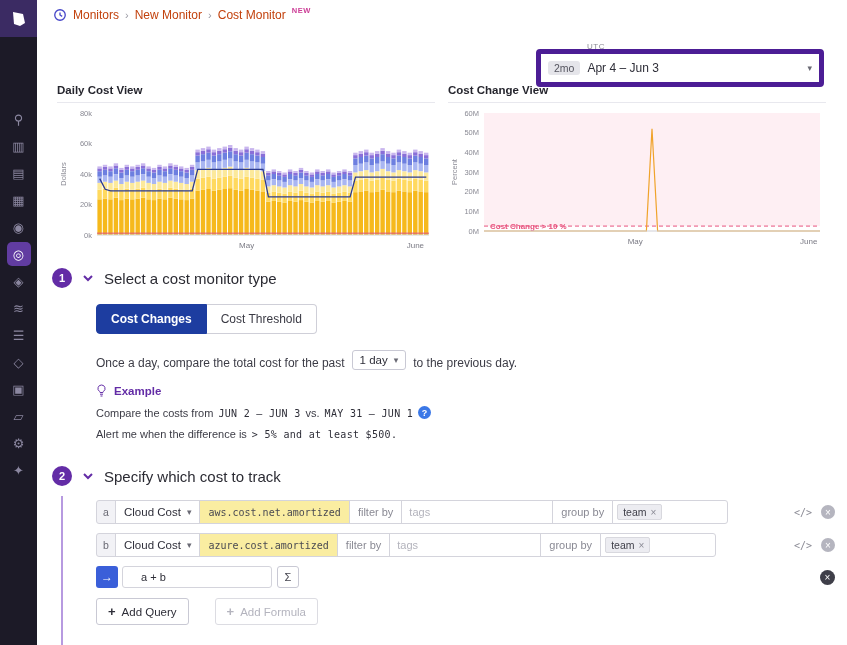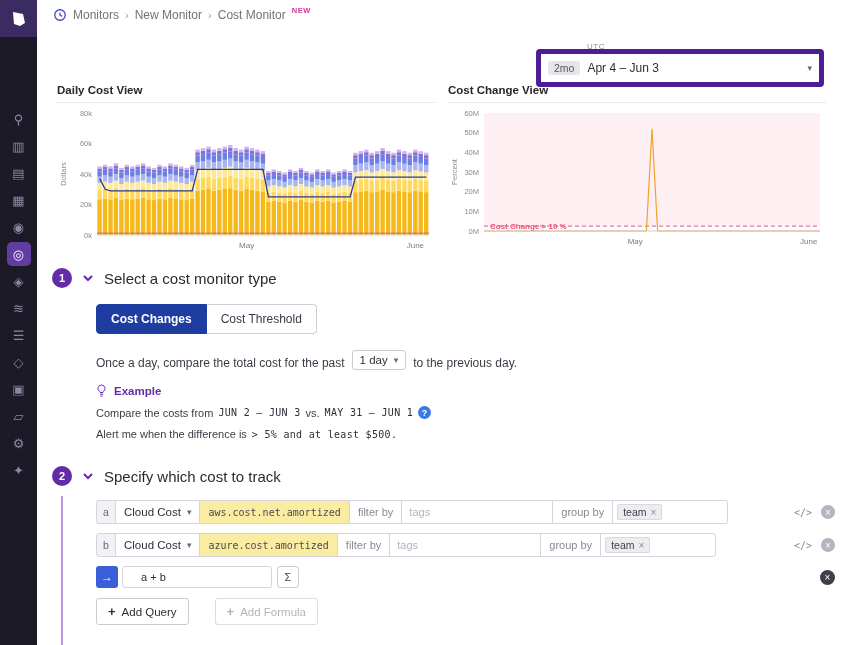--- a/index.html
+++ b/index.html
@@ -9,21 +9,21 @@
   
   .sidebar { position: absolute; left: 0; top: 0; width: 37px; height: 645px; background: #1c1a27; z-index: 5; }
   .logo { width: 37px; height: 37px; background: #3b2b63; display: flex; align-items: center; justify-content: center; }
   .side-icons { display: flex; flex-direction: column; align-items: center; margin-top: 70px; }
   .side-icon { width: 24px; height: 24px; margin-bottom: 3px; display: flex; align-items: center; justify-content: center;
                color: #8b87a0; font-size: 13px; cursor: pointer; border-radius: 5px; }
   .side-icon.active { background: #613ca1; color: #fff; }
 
   
   .breadcrumb { position: absolute; left: 53px; top: 8px; display: flex; align-items: center; gap: 6px; font-size: 12px; }
-  .crumb { color: #737373; cursor: pointer; }
+  .crumb { color: #c2410c; cursor: pointer; }
   .crumb-sep { color: #9a9aa4; font-size: 11px; }
   .new-badge { color: #cc3d96; font-size: 7.5px; font-weight: bold; letter-spacing: .5px; transform: translateY(-5px); display: inline-block; }
 
   
   .timepicker { position: absolute; right: 23px; top: 49px; width: 288px; height: 38px; border: 5px solid #4c1d95;
                 border-radius: 4px; display: flex; align-items: center; padding: 0 7px; gap: 7px; cursor: pointer; background:#fff; }
   .tp-utc { position: absolute; top: -12px; left: 46px; font-size: 8px; color: #8a8a94; letter-spacing: .5px; }
   .tp-chip { background: #e5e5ea; border-radius: 3px; font-size: 10.5px; color: #55555f; padding: 1px 6px; }
   .tp-range { font-size: 12px; color: #2e2e38; }
   .tp-caret { margin-left: auto; color: #6a6a74; font-size: 9px; }
@@ -53,21 +53,21 @@
   .tg-btn { font-size: 12px; padding: 7px 14px; border: 1px solid #cfcfd8; background: #fff; color: #3a3a44; cursor: pointer; }
   .tg-btn.sel { background: #1d3da0; border-color: #1d3da0; color: #fff; font-weight: bold; border-radius: 4px 0 0 4px; }
   .tg-btn.unsel { border-left: none; border-radius: 0 4px 4px 0; }
 
   .sentence { margin-top: 16px; font-size: 12px; color: #3c3c46; display: flex; align-items: flex-end; gap: 7px; }
   .mini-select { border: 1px solid #c9c9d4; border-radius: 3px; padding: 3px 7px; font-size: 11.5px; display: inline-flex;
                  align-items: center; gap: 6px; cursor: pointer; color: #2e2e38; background:#fff; }
   .mini-select .tp-caret { margin-left: 0; }
 
   .example { margin-top: 14px; display: flex; align-items: center; gap: 7px; color: #632ca6; font-size: 11.5px; font-weight: bold; }
-  .fineline { margin-top: 9px; font-size: 11px; color: #3c3c46; display: flex; align-items: center; gap: 5px; }
+  .fineline { margin-top: 9px; font-size: 11px; color: #3c3c46; display: flex; align-items: flex-end; gap: 5px; }
   .mono { font-family: "DejaVu Sans Mono", monospace; font-size: 10px; color: #2e2e38; letter-spacing: .3px; }
   .help-dot { width: 13px; height: 13px; border-radius: 50%; background: #3b78e7; color: #fff; font-size: 9px; font-weight: bold;
               display: inline-flex; align-items: center; justify-content: center; cursor: pointer; }
 
   
   .qrows { margin-top: 14px; }
   .qrow { display: flex; align-items: center; margin-bottom: 9px; width: 100%; }
   .seg { border: 1px solid #d4d4dc; margin-left: -1px; height: 24px; display: flex; align-items: center; background: #fff; }
   .seg.first { margin-left: 0; border-radius: 3px 0 0 3px; }
   .seg.last { border-radius: 0 3px 3px 0; }

